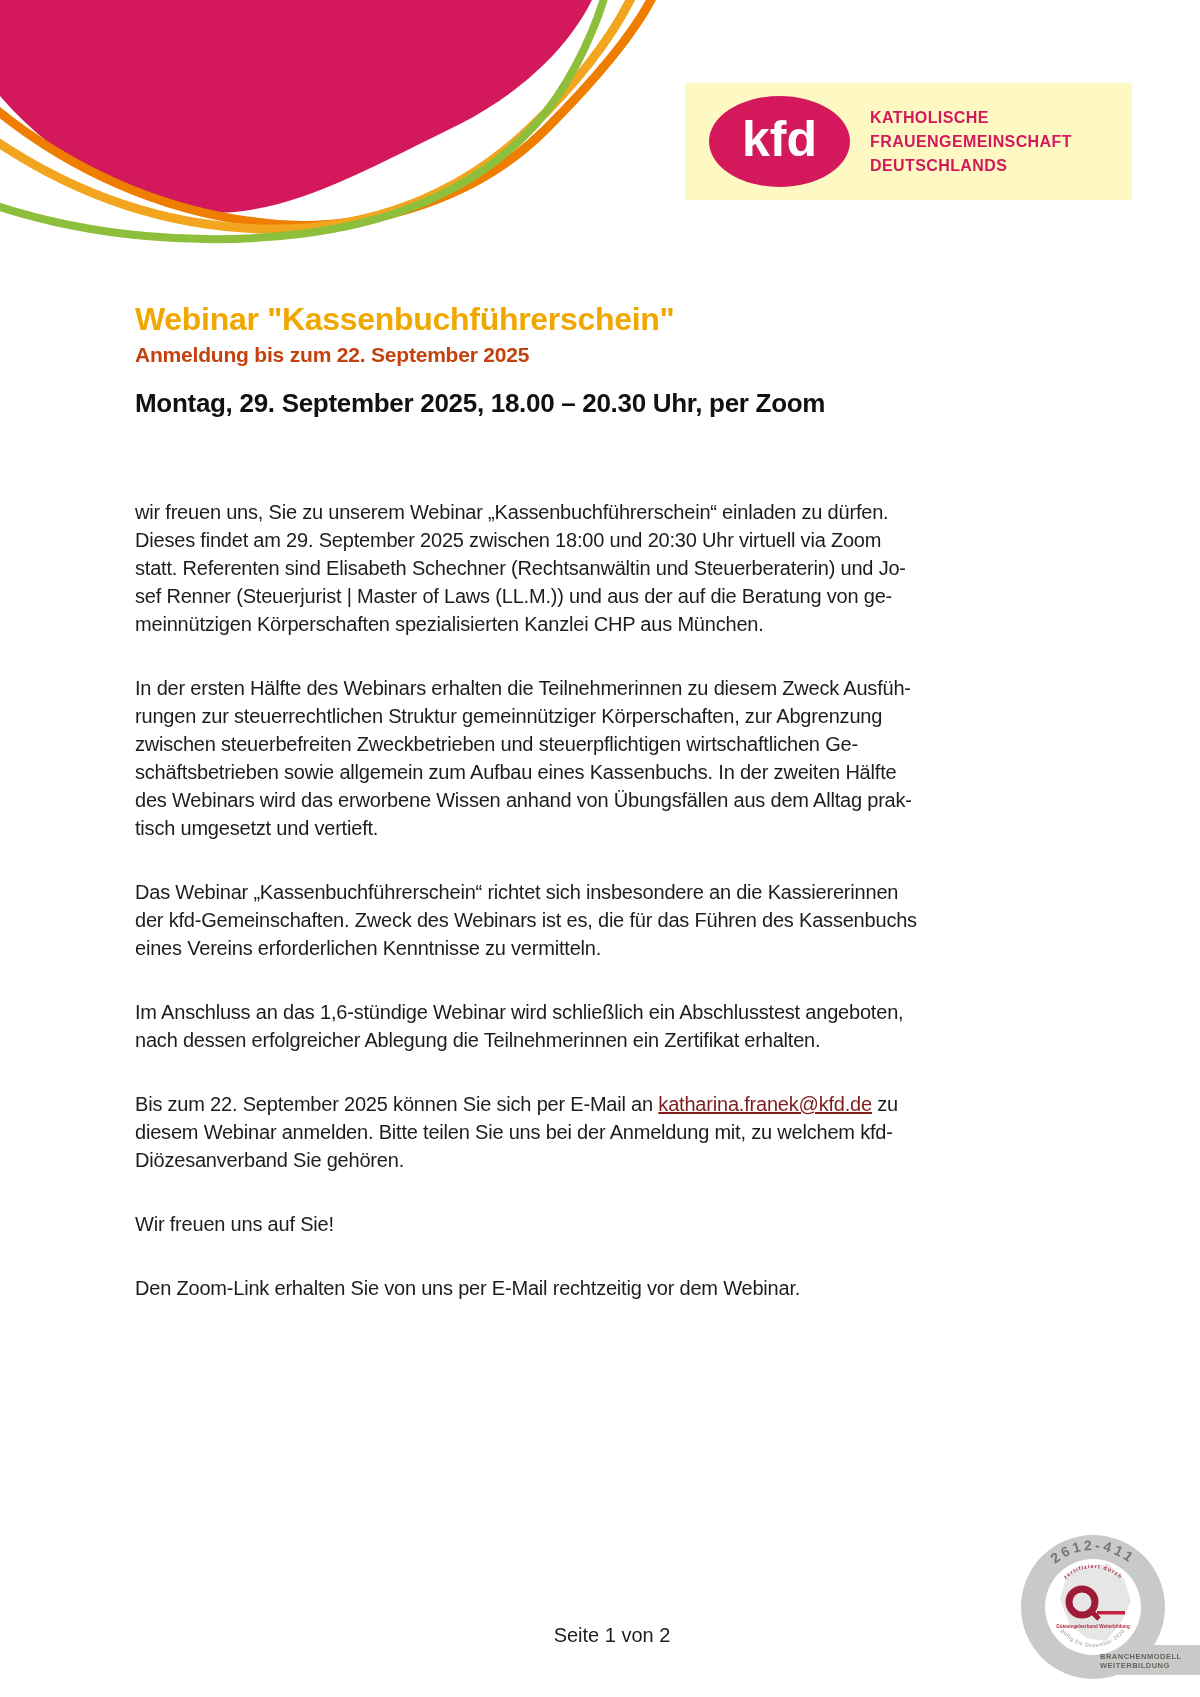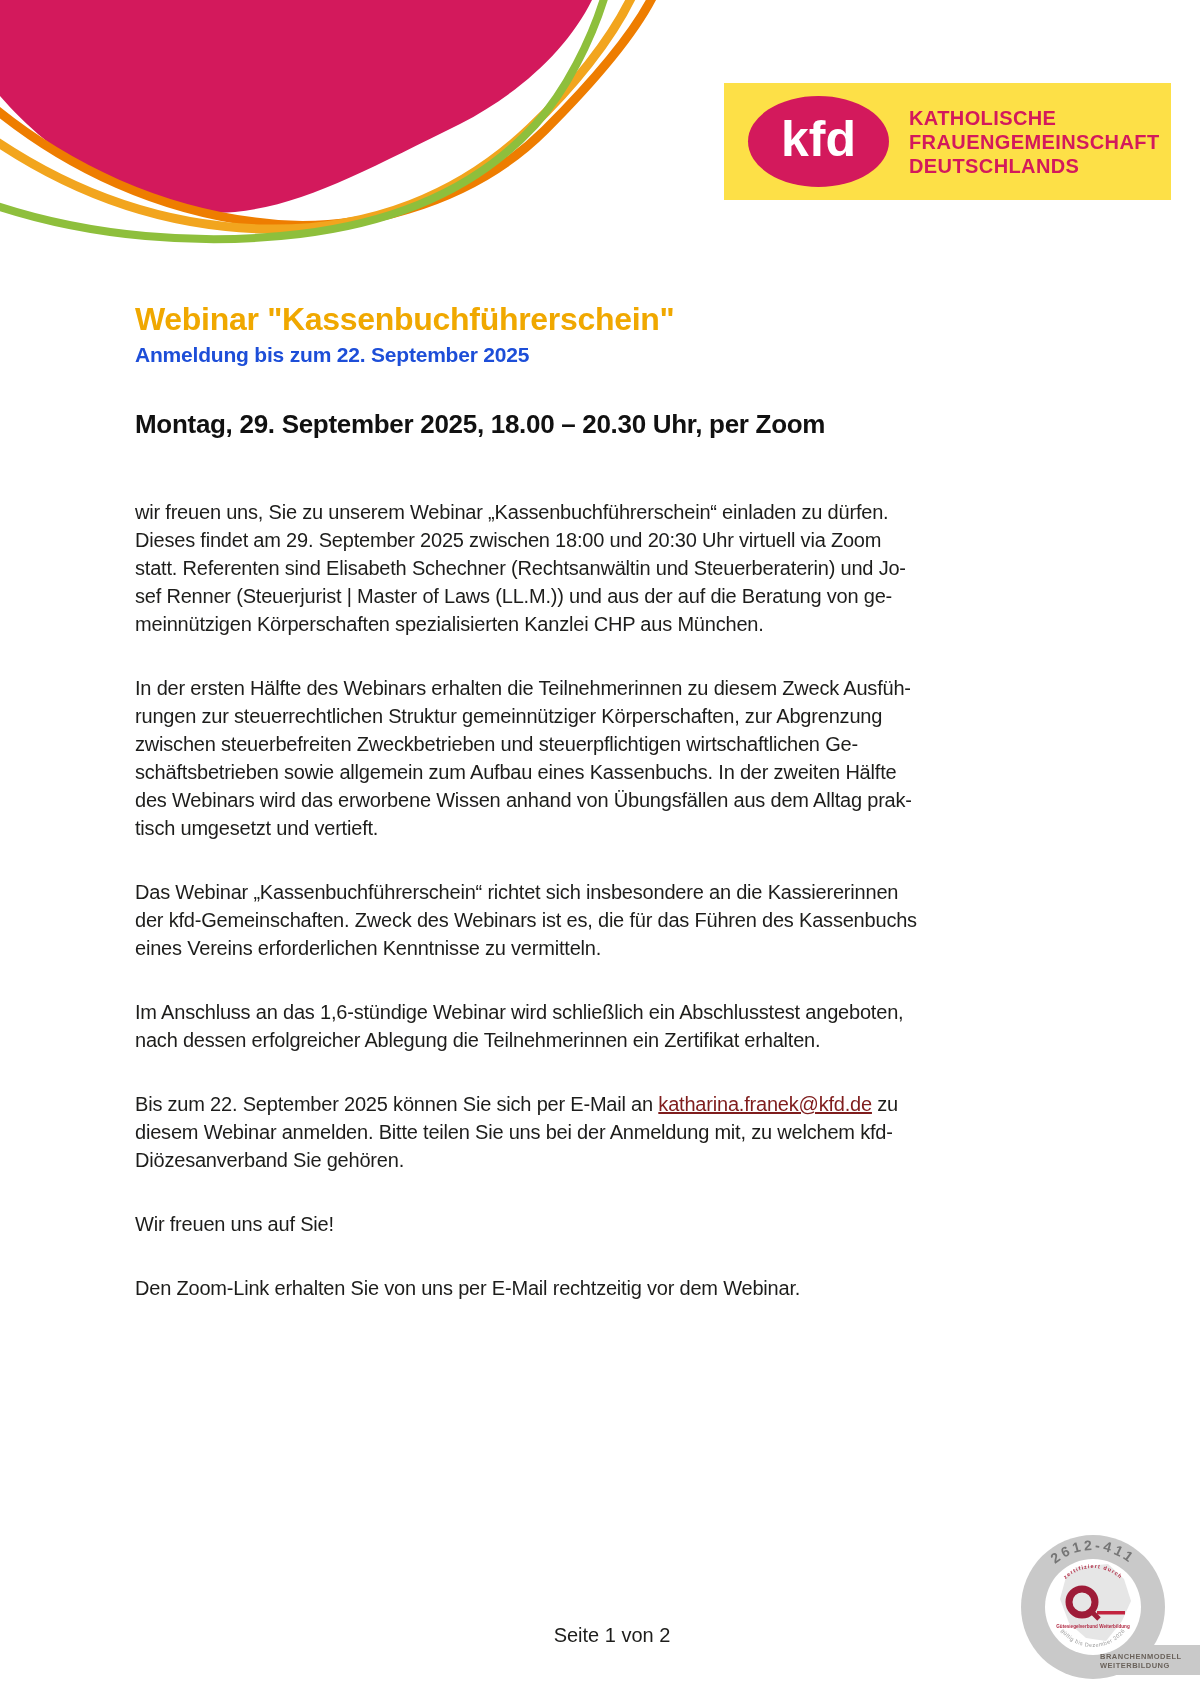--- a/index.html
+++ b/index.html
@@ -9,48 +9,48 @@
     margin:0 auto;
     background:#ffffff;
     overflow:hidden;
     font-family:"Liberation Sans","DejaVu Sans",sans-serif;
     color:#1d1d1b;
   }
   
   .swoosh{position:absolute;left:0;top:0;}
   
   .logo-block{
-    position:absolute;left:724px;top:83px;width:447px;height:117px;
-    background:#fde047;
+    position:absolute;left:685px;top:83px;width:447px;height:117px;
+    background:#fef9c3;
   }
   .logo-ellipse{
     position:absolute;left:24px;top:13px;width:141px;height:91px;
     background:#d3195c;border-radius:50%;
     display:flex;align-items:center;justify-content:center;
   }
   .logo-ellipse span{
     color:#ffffff;font-size:50px;font-weight:bold;letter-spacing:0px;
     transform:translateY(-3px);
   }
   .logo-wordmark{
     position:absolute;left:185px;top:23px;
-    color:#d3195c;font-size:20px;font-weight:bold;line-height:24px;
+    color:#d3195c;font-size:16px;font-weight:bold;line-height:24px;
     letter-spacing:0.4px;white-space:pre-line;
   }
   
   .title{
     position:absolute;left:135px;top:303px;margin:0;
     color:#f0a800;font-size:32px;line-height:32px;font-weight:bold;letter-spacing:-0.3px;
   }
   .subtitle{
     position:absolute;left:135px;top:344px;margin:0;
-    color:#1d4ed8;font-size:21px;line-height:21px;font-weight:bold;letter-spacing:-0.2px;
+    color:#c2410c;font-size:21px;line-height:21px;font-weight:bold;letter-spacing:-0.2px;
   }
   .date-heading{
-    position:absolute;left:135px;top:411px;margin:0;
+    position:absolute;left:135px;top:390px;margin:0;
     color:#111111;font-size:26px;line-height:26px;font-weight:bold;letter-spacing:-0.3px;
   }
   
   .bodytext{
     position:absolute;left:135px;top:498px;width:905px;
     font-size:20px;line-height:28px;letter-spacing:-0.2px;
   }
   .bodytext p{margin:0 0 36px 0;}
   .ml{white-space:pre-line;}
   .email-link{color:#7f1d1d;text-decoration:underline;cursor:pointer;text-align:right;}

